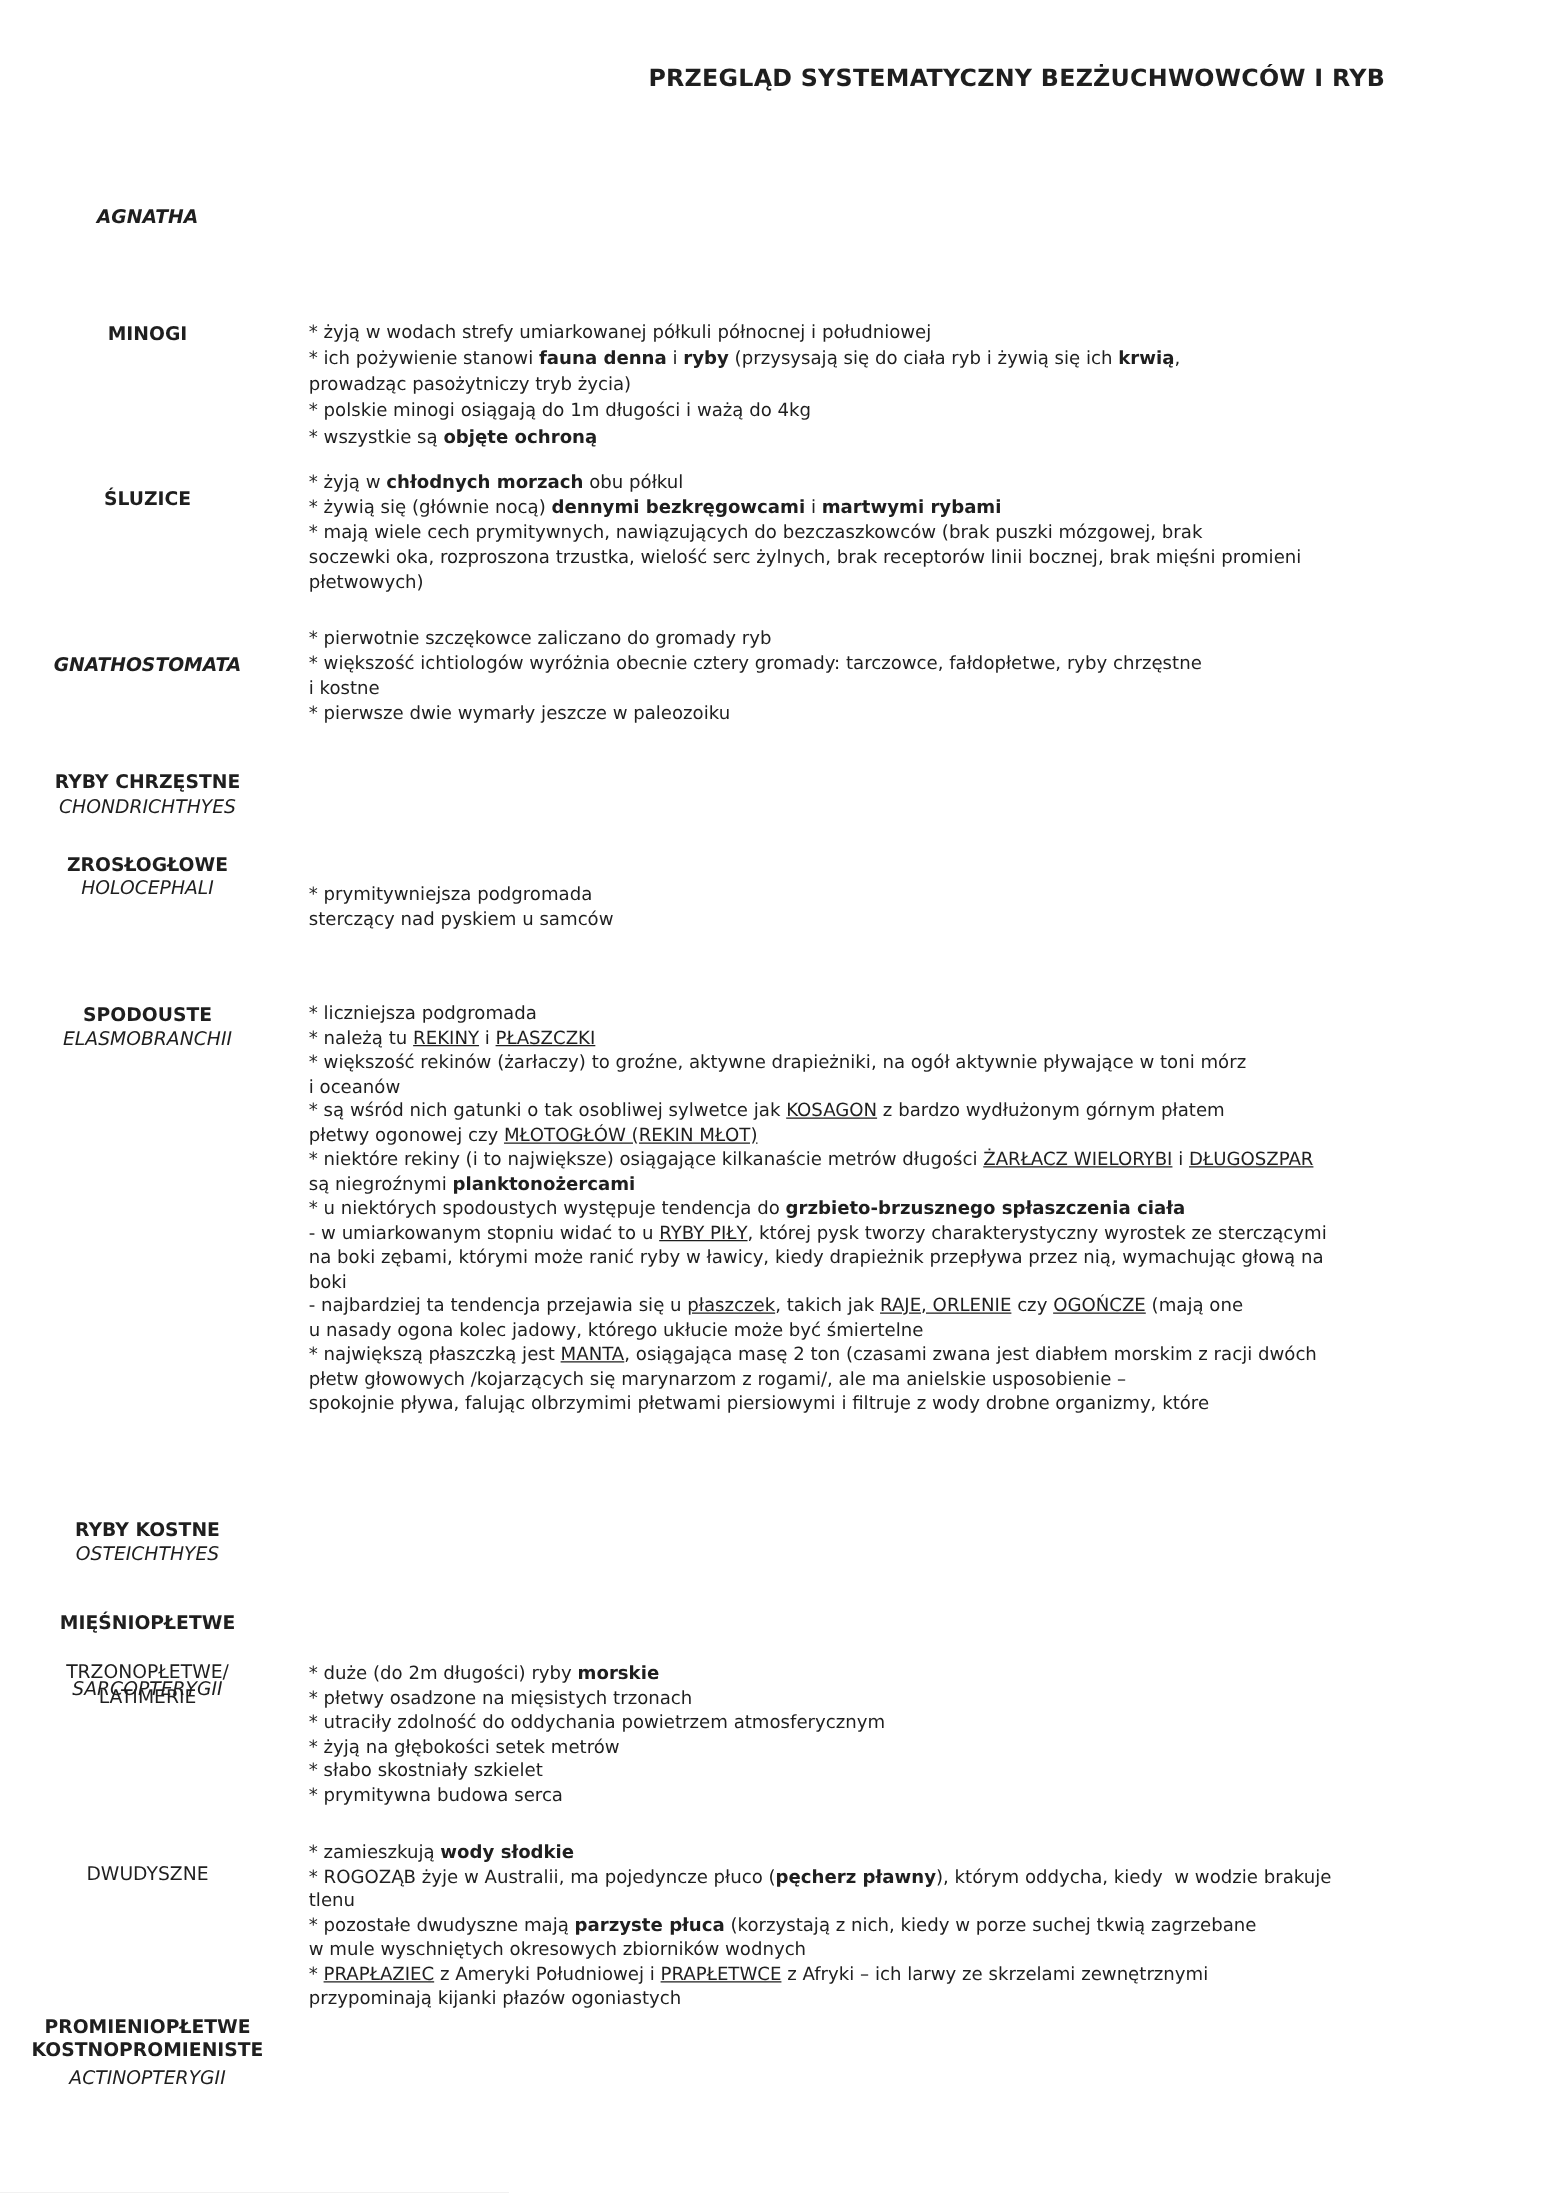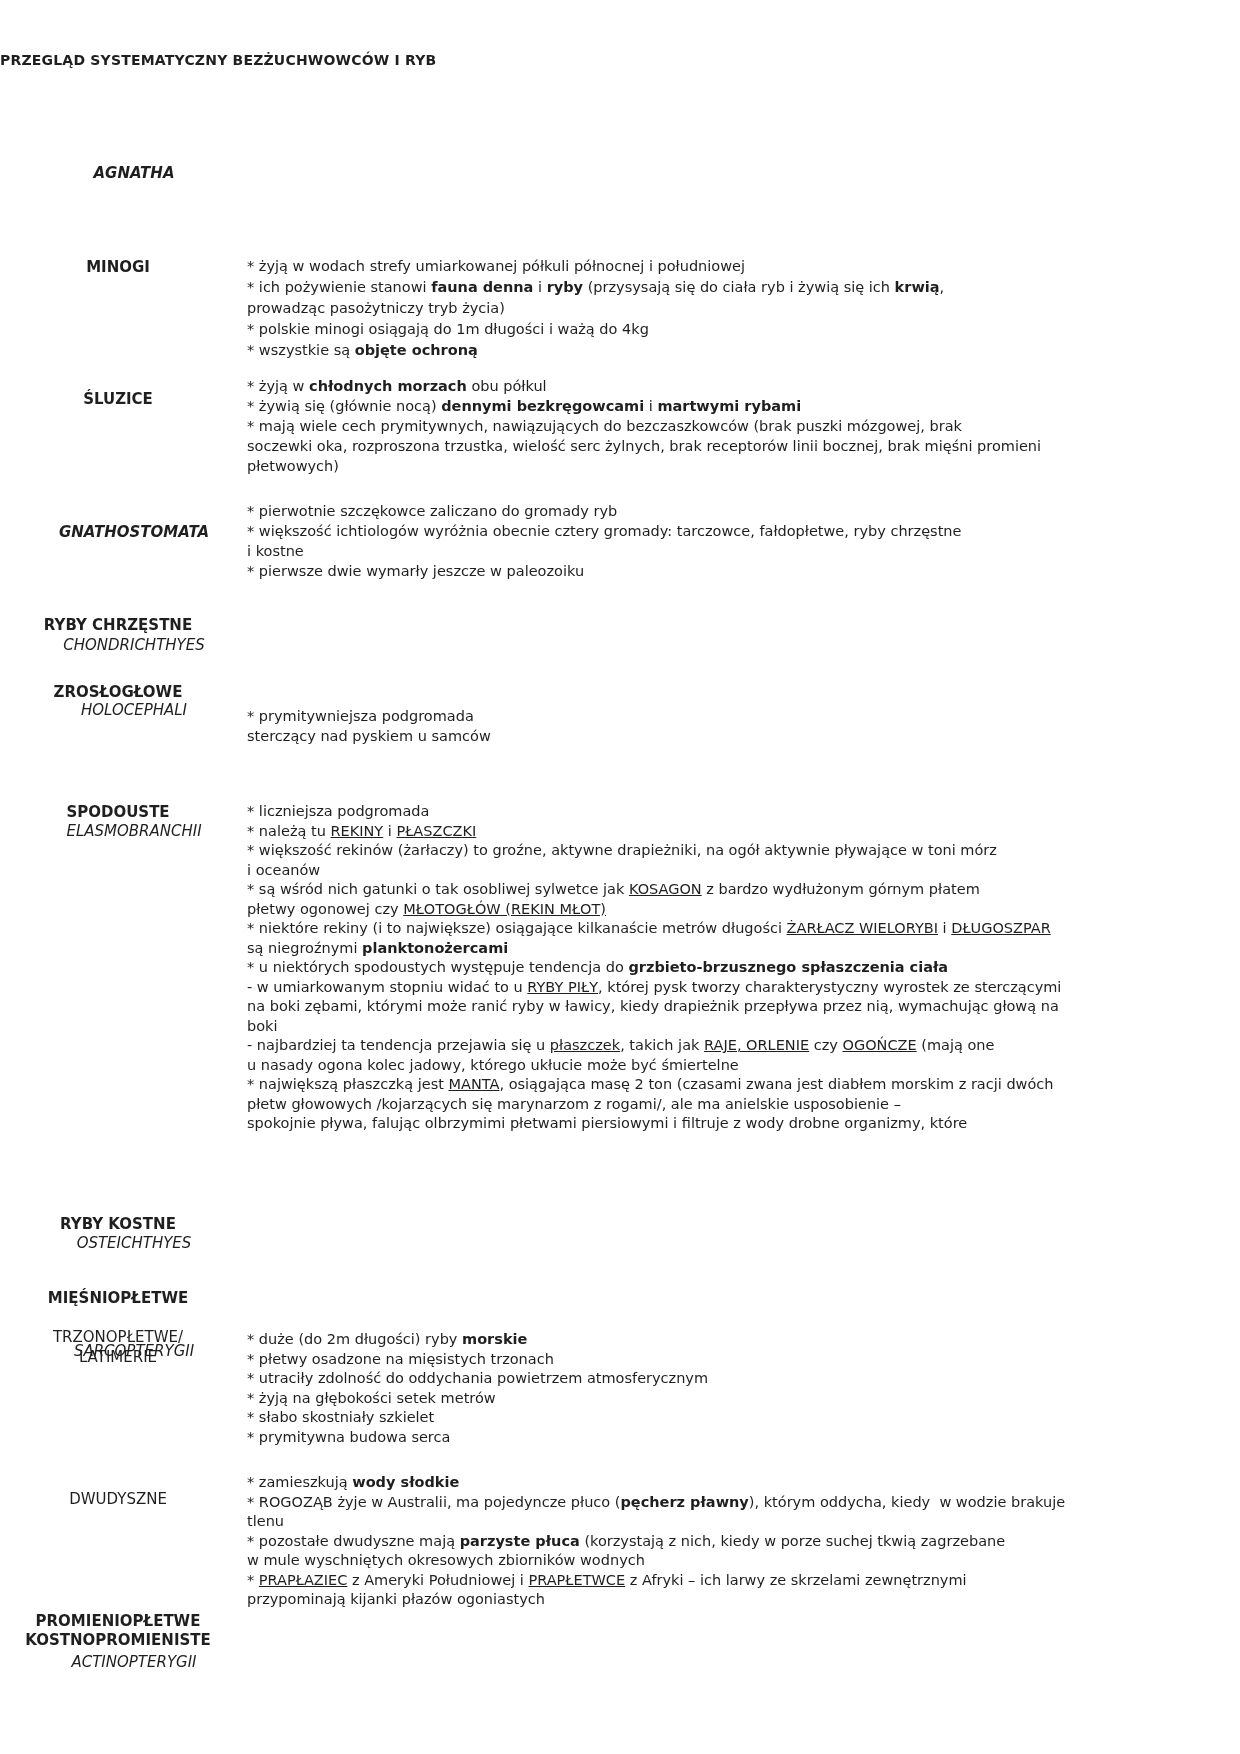--- a/index.html
+++ b/index.html
@@ -7,38 +7,38 @@
     position:relative;
     width:1240px; height:1754px;
     margin:0 auto;
     background:#ffffff;
     font-family:"DejaVu Sans", sans-serif;
     color:#1f1f1f;
     overflow:hidden;
   }
   .title {
     position:absolute; top:52px; left:0; width:1108px;
-    text-align:left;
-    font-size:14px; font-weight:bold;
+    text-align:right;
+    font-size:19px; font-weight:bold;
     letter-spacing:0.2px;
   }
   .lbl {
     position:absolute; left:0; width:236px;
     text-align:center;
     font-size:15px;
     line-height:20px;
     white-space:pre;
   }
   .blk {
     position:absolute; left:247px;
     font-size:14.5px;
   }
   .ln { white-space:pre; }
   .b { font-weight:bold; }
-  .i { font-style:italic;padding-left:16px; }
+  .i { font-style:italic; }
   .u { text-decoration:underline; }
 </style>
 </head>
 <body>
 
 <div class="page">
 
   <div class="title">PRZEGLĄD SYSTEMATYCZNY BEZŻUCHWOWCÓW I RYB</div>
 
   <div class="lbl b i" style="top:163px">AGNATHA</div>

